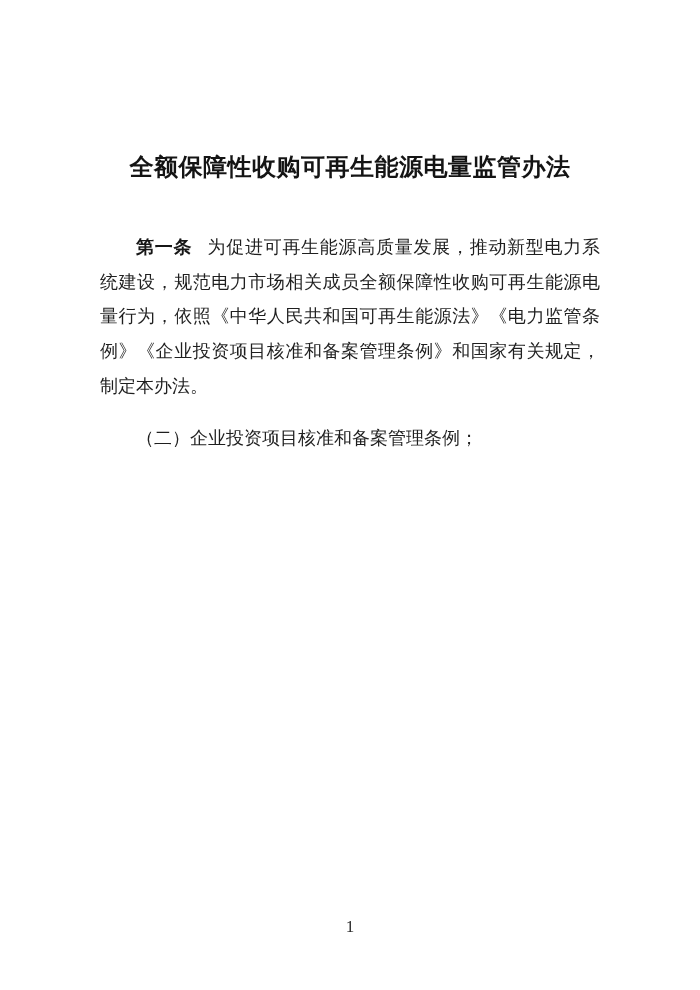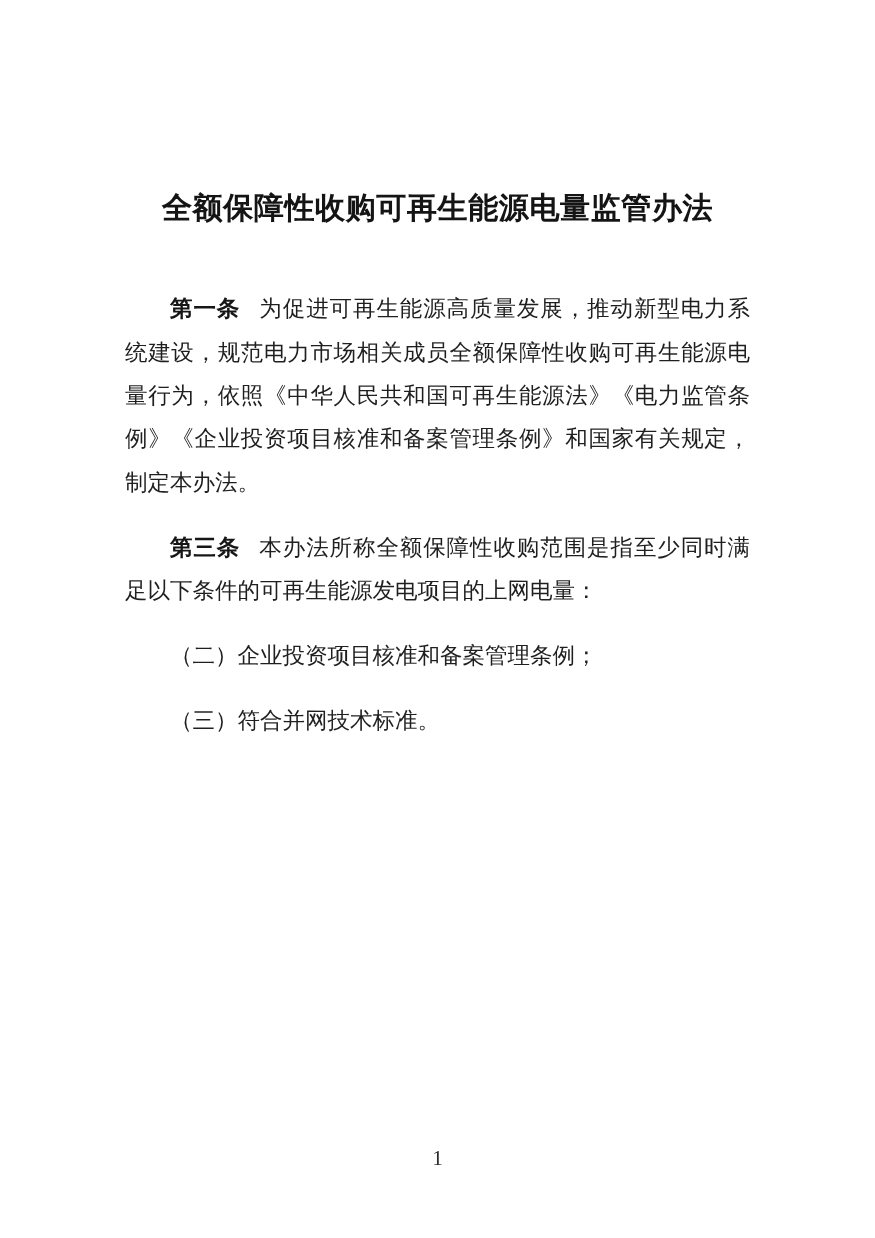--- a/index.html
+++ b/index.html
@@ -65,24 +65,22 @@
 </head>
 <body>
 
 <div class="page">
   <h1 class="doc-title">全额保障性收购可再生能源电量监管办法</h1>
 
   <div class="doc-body">
   <p class="para"><span class="article-label">第一条</span><span class="para-text">为促进可再生能源高质量发展，推动新型电力系统建设，规范电力市场相关成员全额保障性收购可再生能源电量行为，依照《中华人民共和国可再生能源法》《电力监管条例》《企业投资项目核准和备案管理条例》和国家有关规定，制定本办法。</span></p>
 
 
-  <p class="para"><span class="article-label">第三条</span><span class="para-text">本办法所称全额保障性收购范围是指至少同时满足以下条件的可再生能源发电项目的上网电量：</span></p>
 
 
   <p class="para"><span class="para-text">（二）企业投资项目核准和备案管理条例；</span></p>
 
-  <p class="para"><span class="para-text">（三）符合并网技术标准。</span></p>
 
 
 </div>
 
   <div class="page-number">1</div>
 </div>
 
 </body></html>

